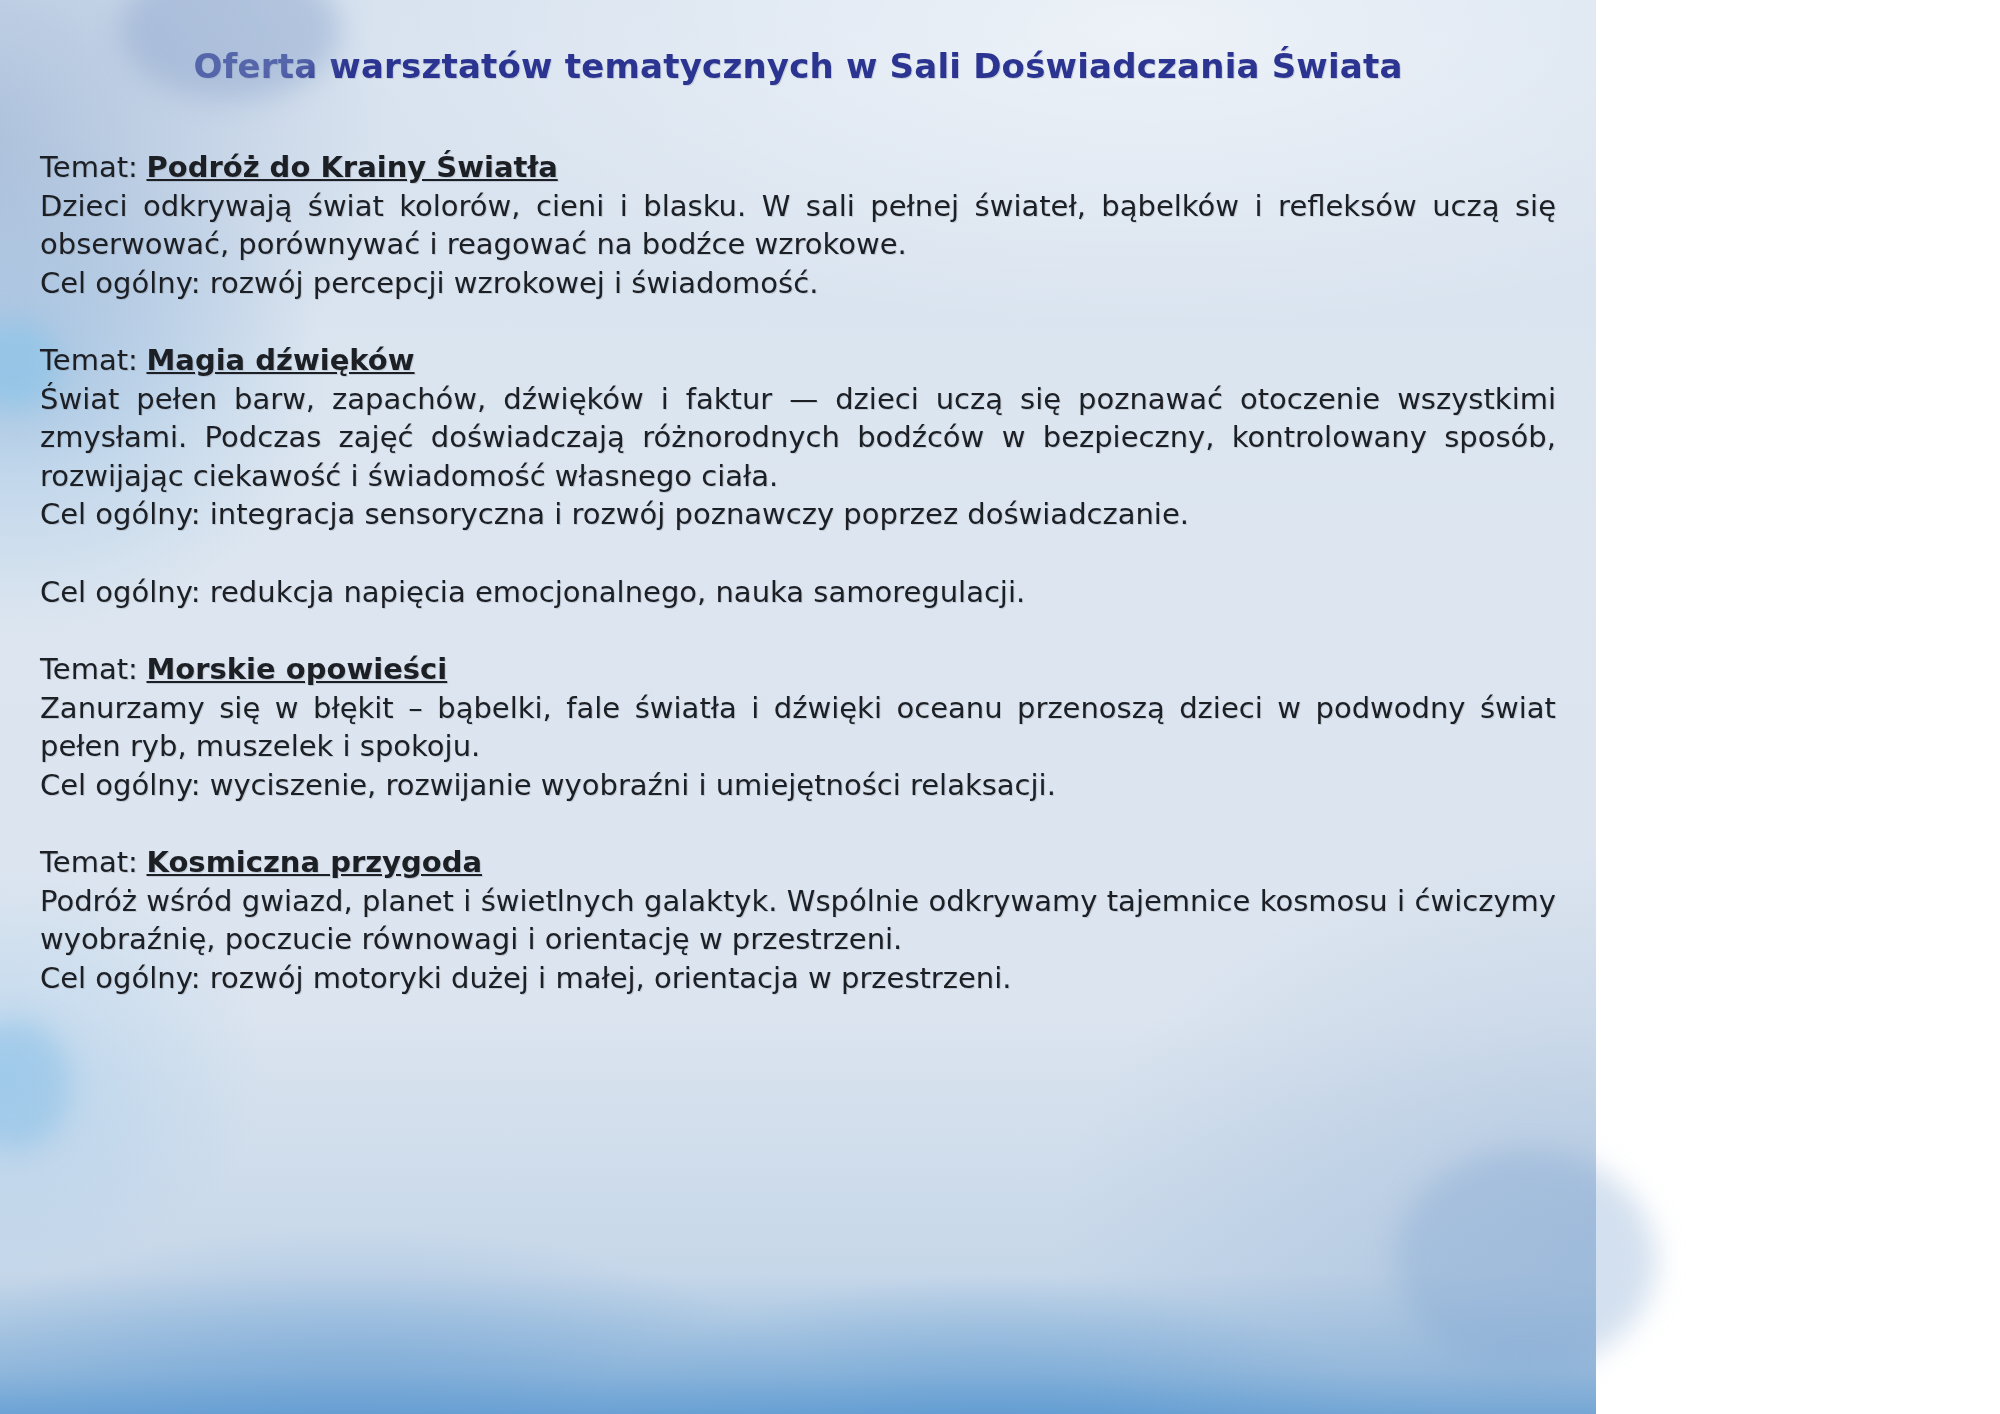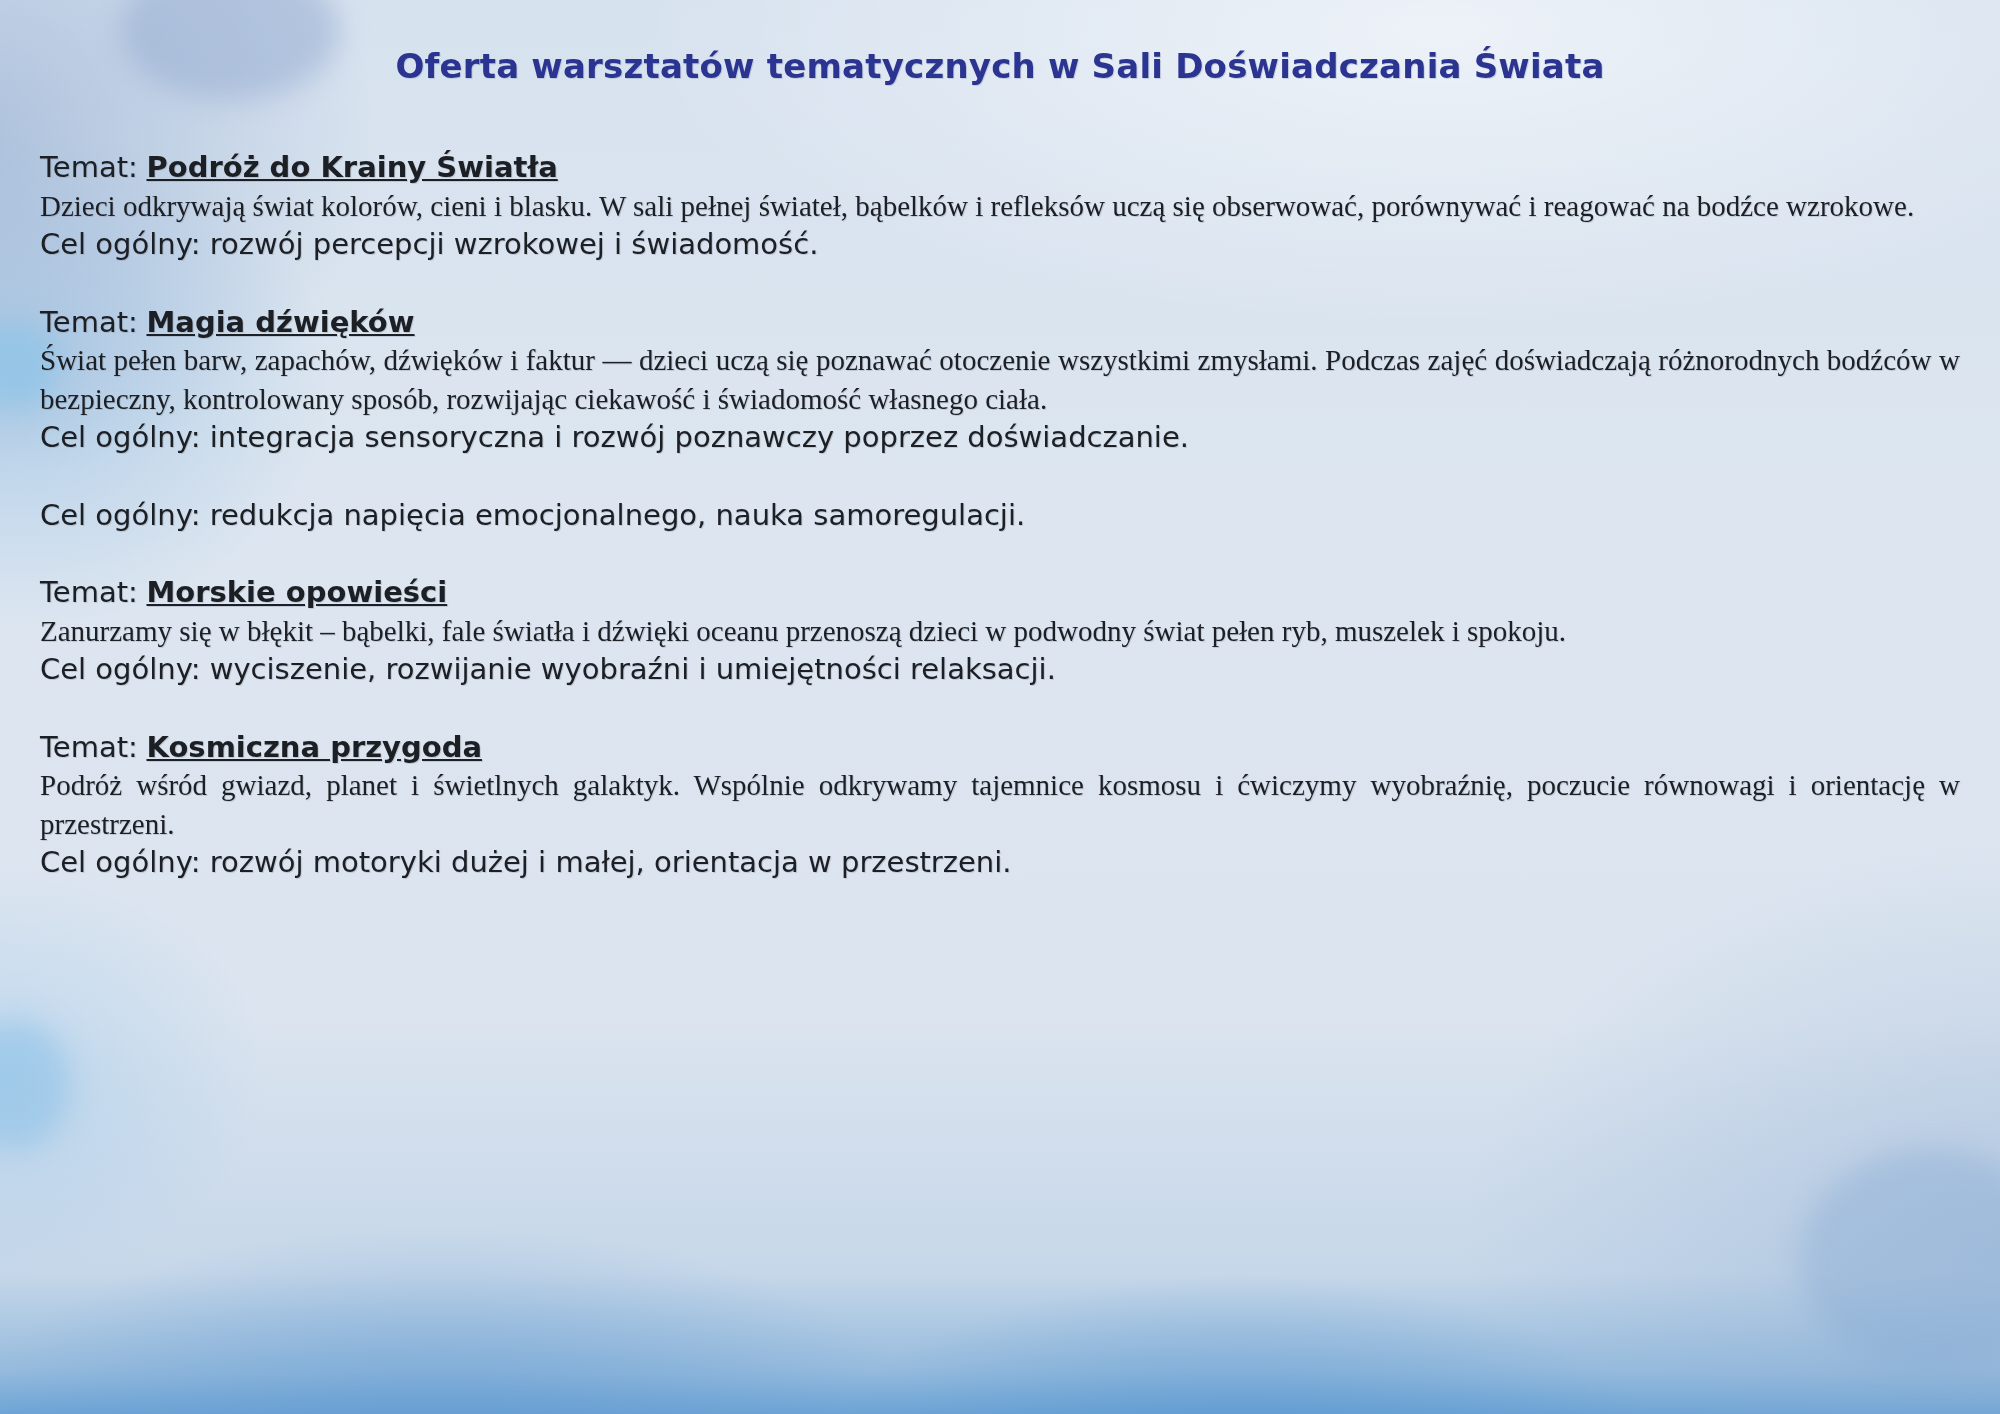--- a/index.html
+++ b/index.html
@@ -3,21 +3,21 @@
 <meta charset="utf-8">
 <style>
   html, body { margin: 0; padding: 0; }
   body {
     width: 2000px; height: 1414px;
     font-family: "DejaVu Sans", "Liberation Sans", sans-serif;
     overflow: hidden;
   }
   .page {
     position: relative;
-    width: 2000px; height: 1414px;
+    width: 1596px; height: 1414px;
     box-sizing: border-box;
     padding: 46px 40px 0 40px;
     color: #1c1f24;
     background:
       radial-gradient(1300px 480px at 72% 2%, rgba(255,255,255,0.55), rgba(255,255,255,0) 62%),
       radial-gradient(760px 620px at -2% 10%, rgba(128,158,200,0.50), rgba(128,158,200,0) 55%),
       radial-gradient(520px 420px at 1% 27%, rgba(110,170,220,0.38), rgba(110,170,220,0) 60%),
       radial-gradient(430px 330px at 0% 76%, rgba(130,190,235,0.33), rgba(130,190,235,0) 62%),
       radial-gradient(900px 640px at 101% 88%, rgba(140,172,210,0.42), rgba(140,172,210,0) 62%),
       radial-gradient(820px 360px at 22% 102%, rgba(96,152,208,0.55), rgba(96,152,208,0) 60%),
@@ -40,21 +40,21 @@
     text-shadow: 1px 1px 0 rgba(130,140,170,0.30);
   }
   .content { position: relative; }
   section.workshop { margin: 0 0 39px 0; }
   section.workshop p {
     margin: 0;
     font-size: 29px;
     line-height: 38.5px;
     text-shadow: 1px 1px 0 rgba(125,135,155,0.30);
   }
-  p.desc { text-align: justify; font-family: Liberation Serif, serif; }
+  p.desc { text-align: justify; }
   .temat b { font-weight: 700; text-decoration: underline; }
   .temat .label { margin-right: 0.30em; }
 </style>
 </head>
 <body>
 
 <div class="page">
   <div class="blob b1"></div>
   <div class="blob b2"></div>
   <div class="blob b3"></div>

